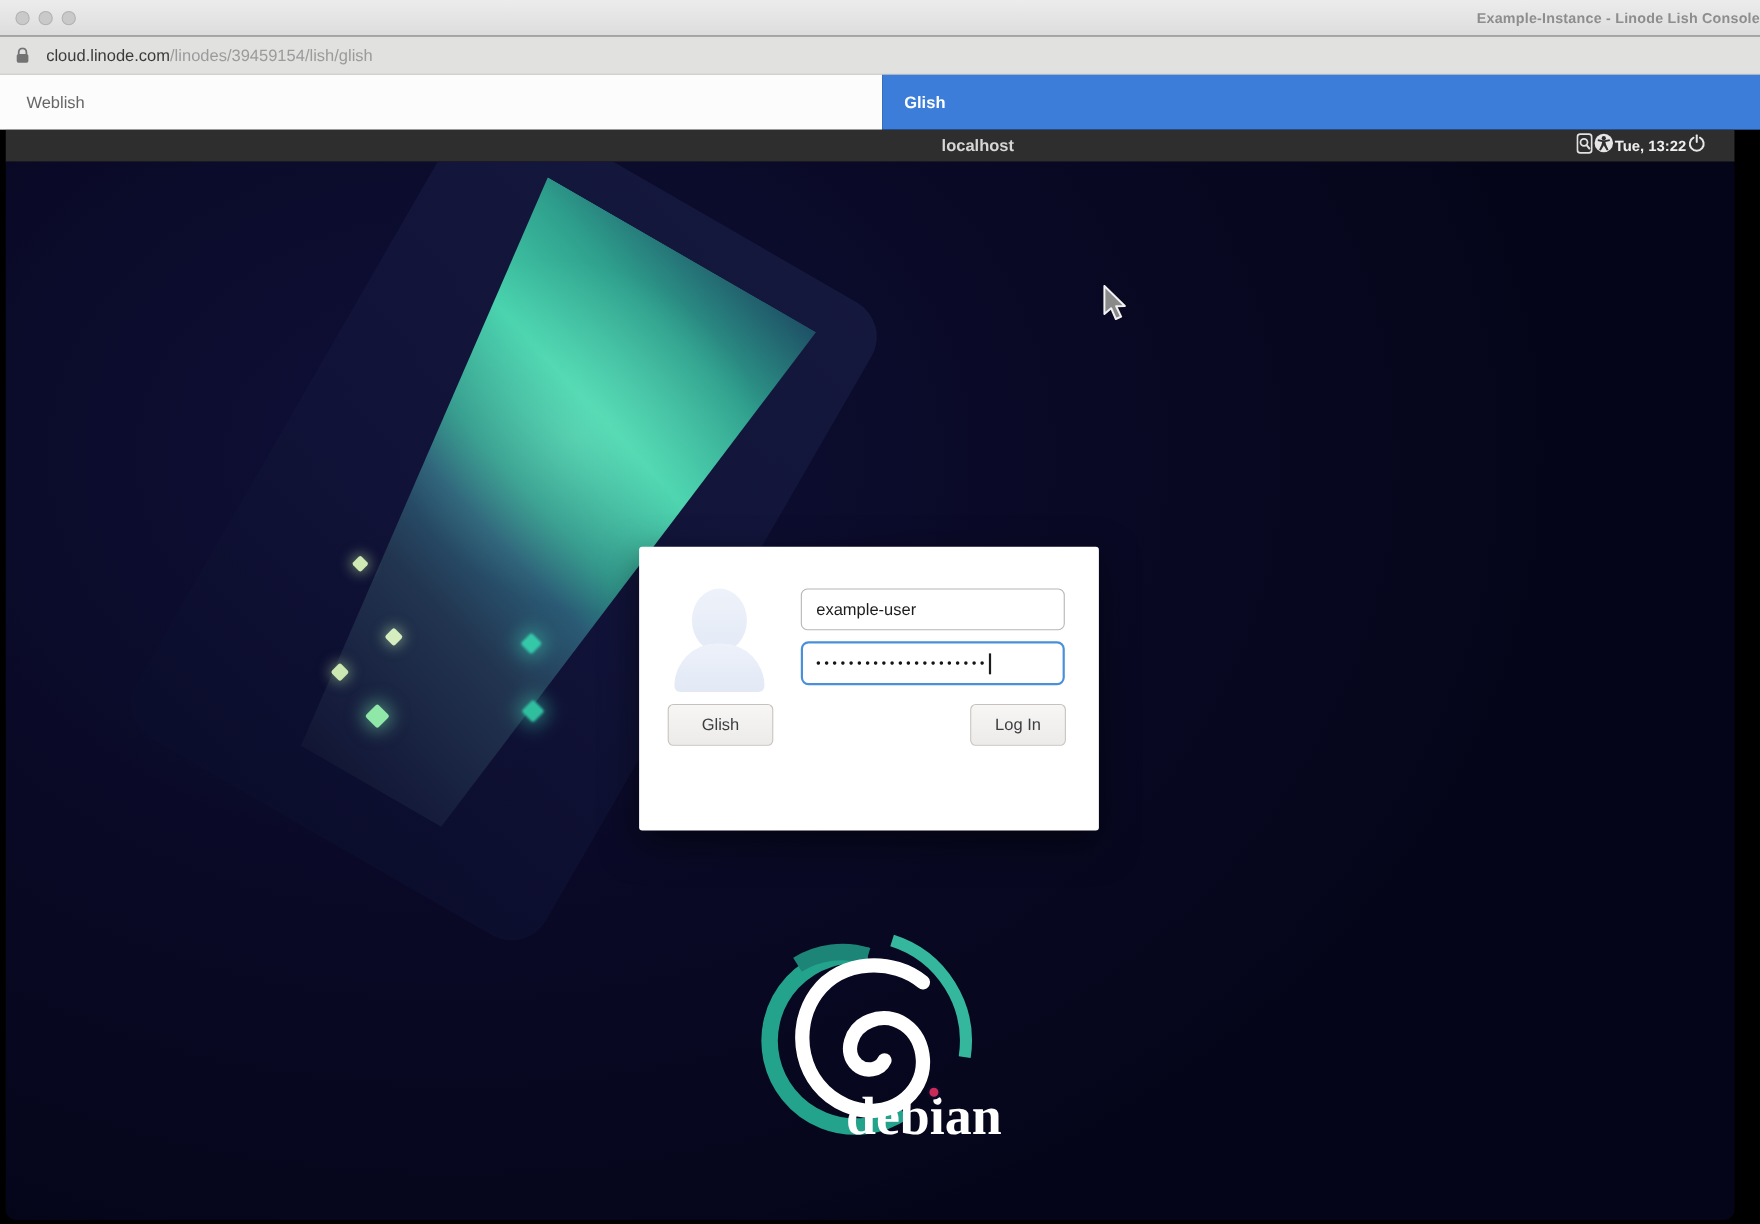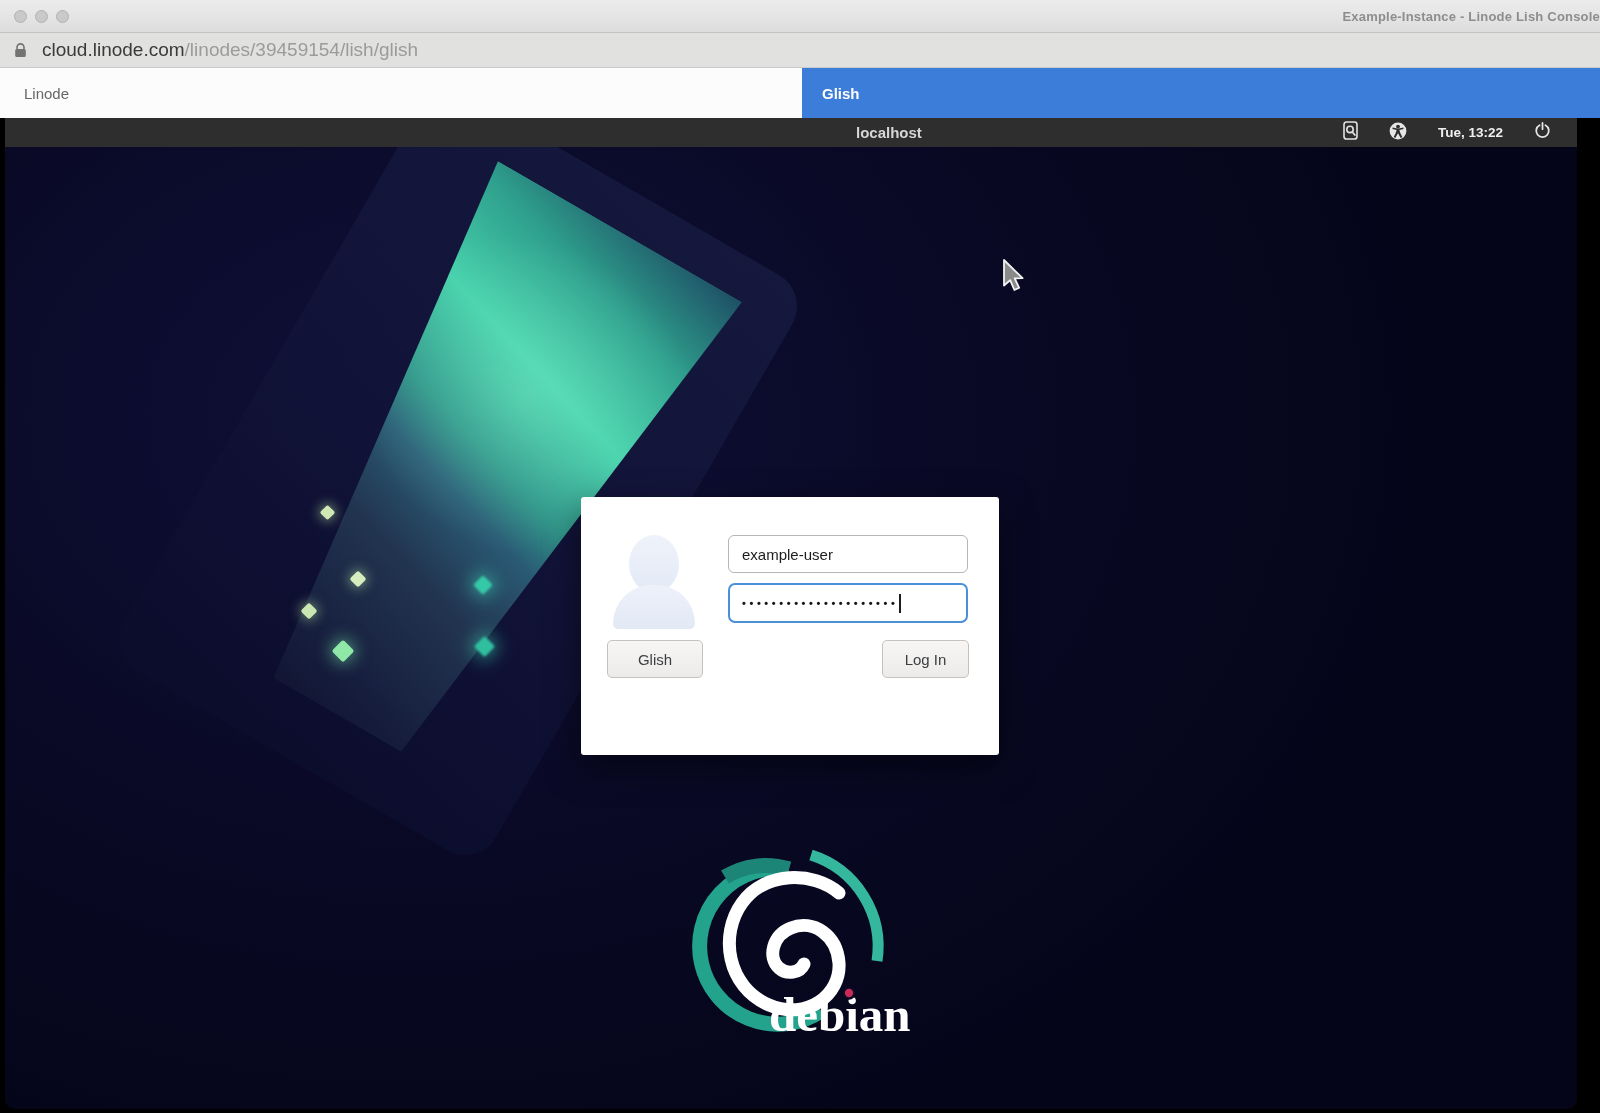--- a/index.html
+++ b/index.html
@@ -17,40 +17,40 @@
   
   .titlebar{height:33px;background:linear-gradient(#ececec,#dddddd);border-bottom:1px solid #c3c3c3;
     position:relative;display:flex;align-items:center;justify-content:flex-end;}
   .traffic{position:absolute;left:14px;top:0;height:100%;display:flex;align-items:center;gap:8px;}
   .light{width:13px;height:13px;border-radius:50%;background:#c9c9c9;border:1px solid #b2b2b2;}
   .win-title{font-size:13px;font-weight:bold;color:#8d8d8d;letter-spacing:.2px;}
 
   
   .urlbar{height:35px;background:#e1e1e0;border-bottom:1px solid #c9c9c9;display:flex;align-items:center;padding-left:14px;}
   .lock-wrap{width:22px;display:flex;justify-content:flex-start;}
-  .url{font-size:19px;margin-left:6px;}
+  .url{font-size:15px;margin-left:6px;}
   .url .domain{color:#3a3a3a;}
   .url .path{color:#9b9b9b;}
 
   
   .tabs{height:50px;display:flex;}
   .tab{flex:1;display:flex;align-items:center;font-size:15px;cursor:default;}
   .tab.weblish{background:#fcfcfc;color:#666;padding-left:24px;}
   .tab.glish{background:var(--tab-active);color:#fff;font-weight:bold;padding-left:20px;}
 
   
   .console{position:relative;height:995px;background:#000;}
   .screen{position:absolute;left:5px;top:0;width:1572px;height:991px;border-radius:0 0 10px 10px;
     overflow:hidden;display:flex;flex-direction:column;}
 
   
   .gnome-bar{height:29px;background:var(--topbar-bg);position:relative;color:#ddd;flex:0 0 auto;}
   .hostname{position:absolute;left:851px;top:0;height:29px;display:flex;align-items:center;
     font-size:15px;font-weight:bold;color:#d6d6d6;}
-  .bar-right{position:absolute;right:26px;top:0;height:29px;display:flex;align-items:center;gap:31px;}
+  .bar-right{position:absolute;right:26px;top:0;height:29px;display:flex;align-items:center;gap:1px;}
   .clock{font-size:13.5px;font-weight:bold;color:#efefef;}
 
   
   .desktop{position:relative;flex:1;overflow:hidden;
     background:radial-gradient(1000px 760px at 26% 28%, #10103a 0%, #0a0a28 48%, #05051a 100%);}
 
   
   .beam-back{position:absolute;left:238px;top:-6px;width:430px;height:664px;border-radius:36px;
     transform:rotate(30deg);background:linear-gradient(195deg,#171b40 0%,#12143a 45%,#0b0d2c 100%);opacity:.85;}
   .beam{position:absolute;left:315px;top:47px;width:320px;height:560px;transform:rotate(30deg);
@@ -105,21 +105,21 @@
       <svg width="13" height="15" viewBox="0 0 13 15">
           <path d="M3 6V4.4A3.5 3.5 0 0 1 10 4.4V6" fill="none" stroke="#737373" stroke-width="1.6"></path>
           <rect x="1.2" y="6" width="10.6" height="8" rx="1.6" fill="#737373"></rect>
         </svg>
     </span>
     <span class="url"><span class="domain">cloud.linode.com</span><span class="path">/linodes/39459154/lish/glish</span></span>
   </div>
 
   <div class="tabs">
     <div class="tab weblish">
-      <span>Linode</span>
+      <span>Weblish</span>
     </div>
     <div class="tab glish">
       <span>Glish</span>
     </div>
   </div>
 
   <div class="console">
     <div class="screen">
 
       <div class="gnome-bar">

